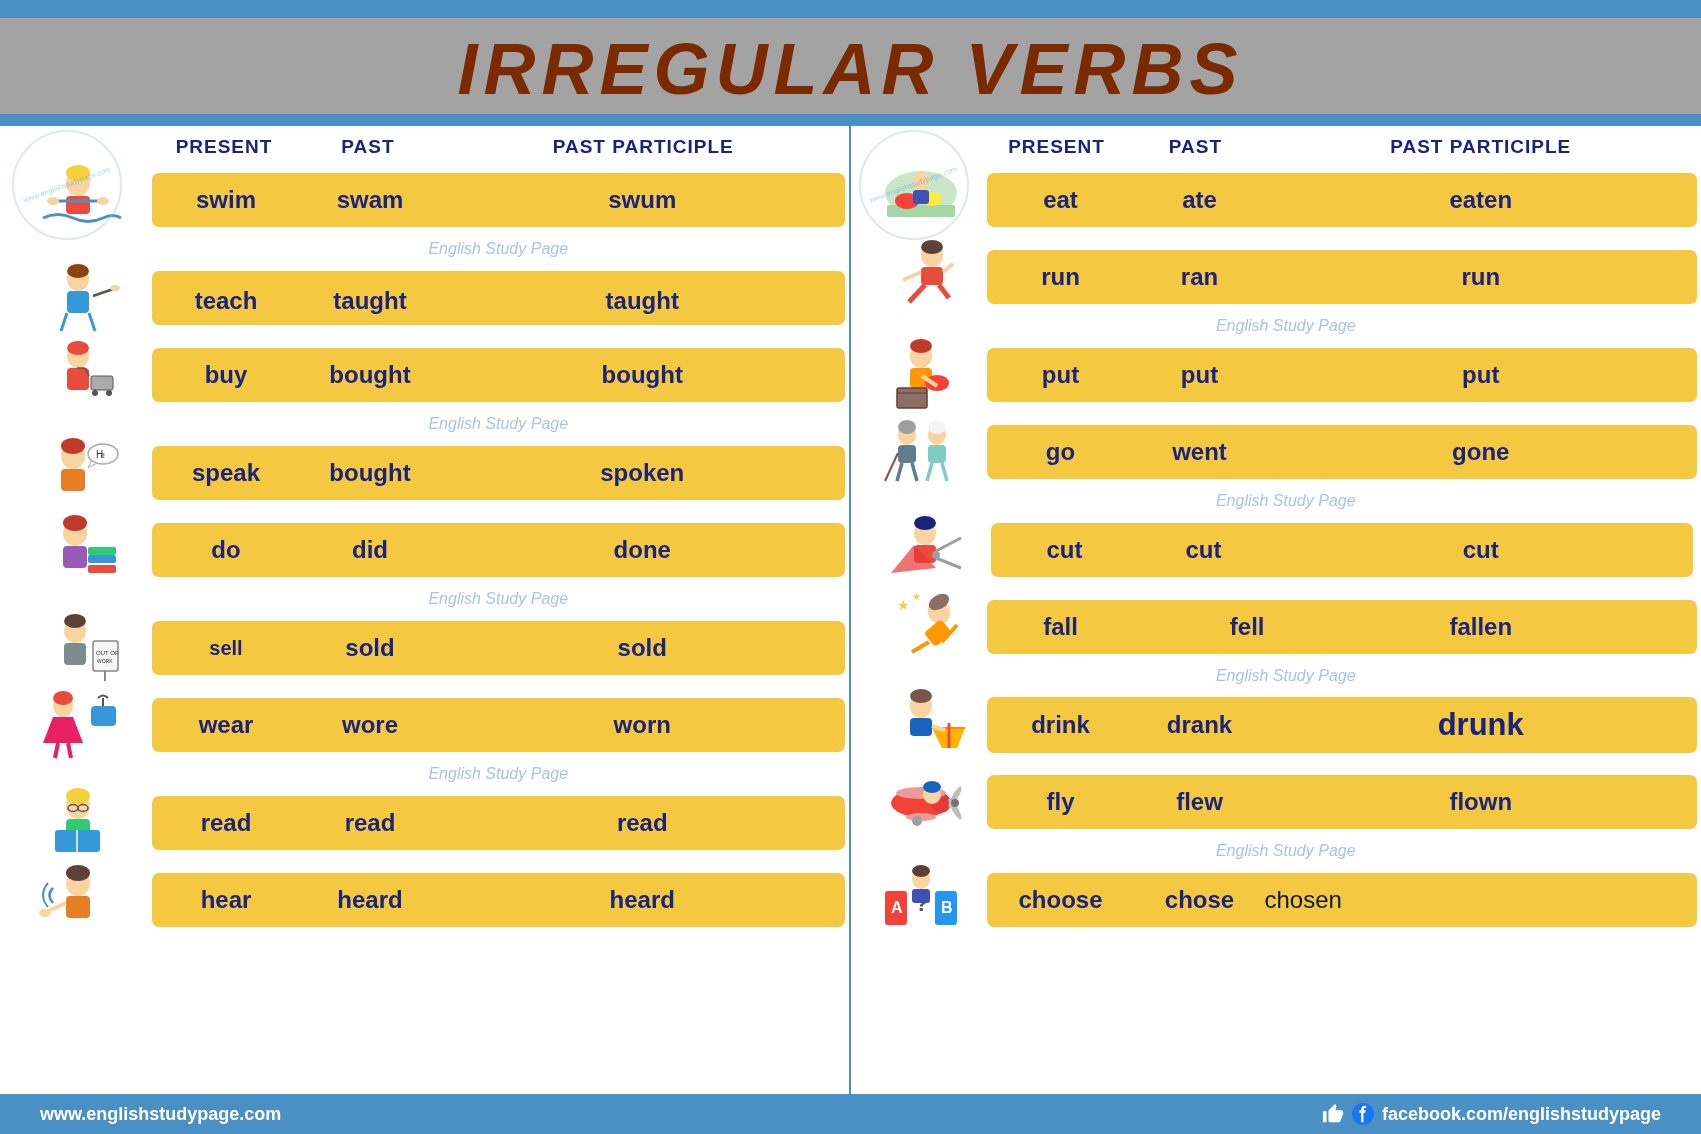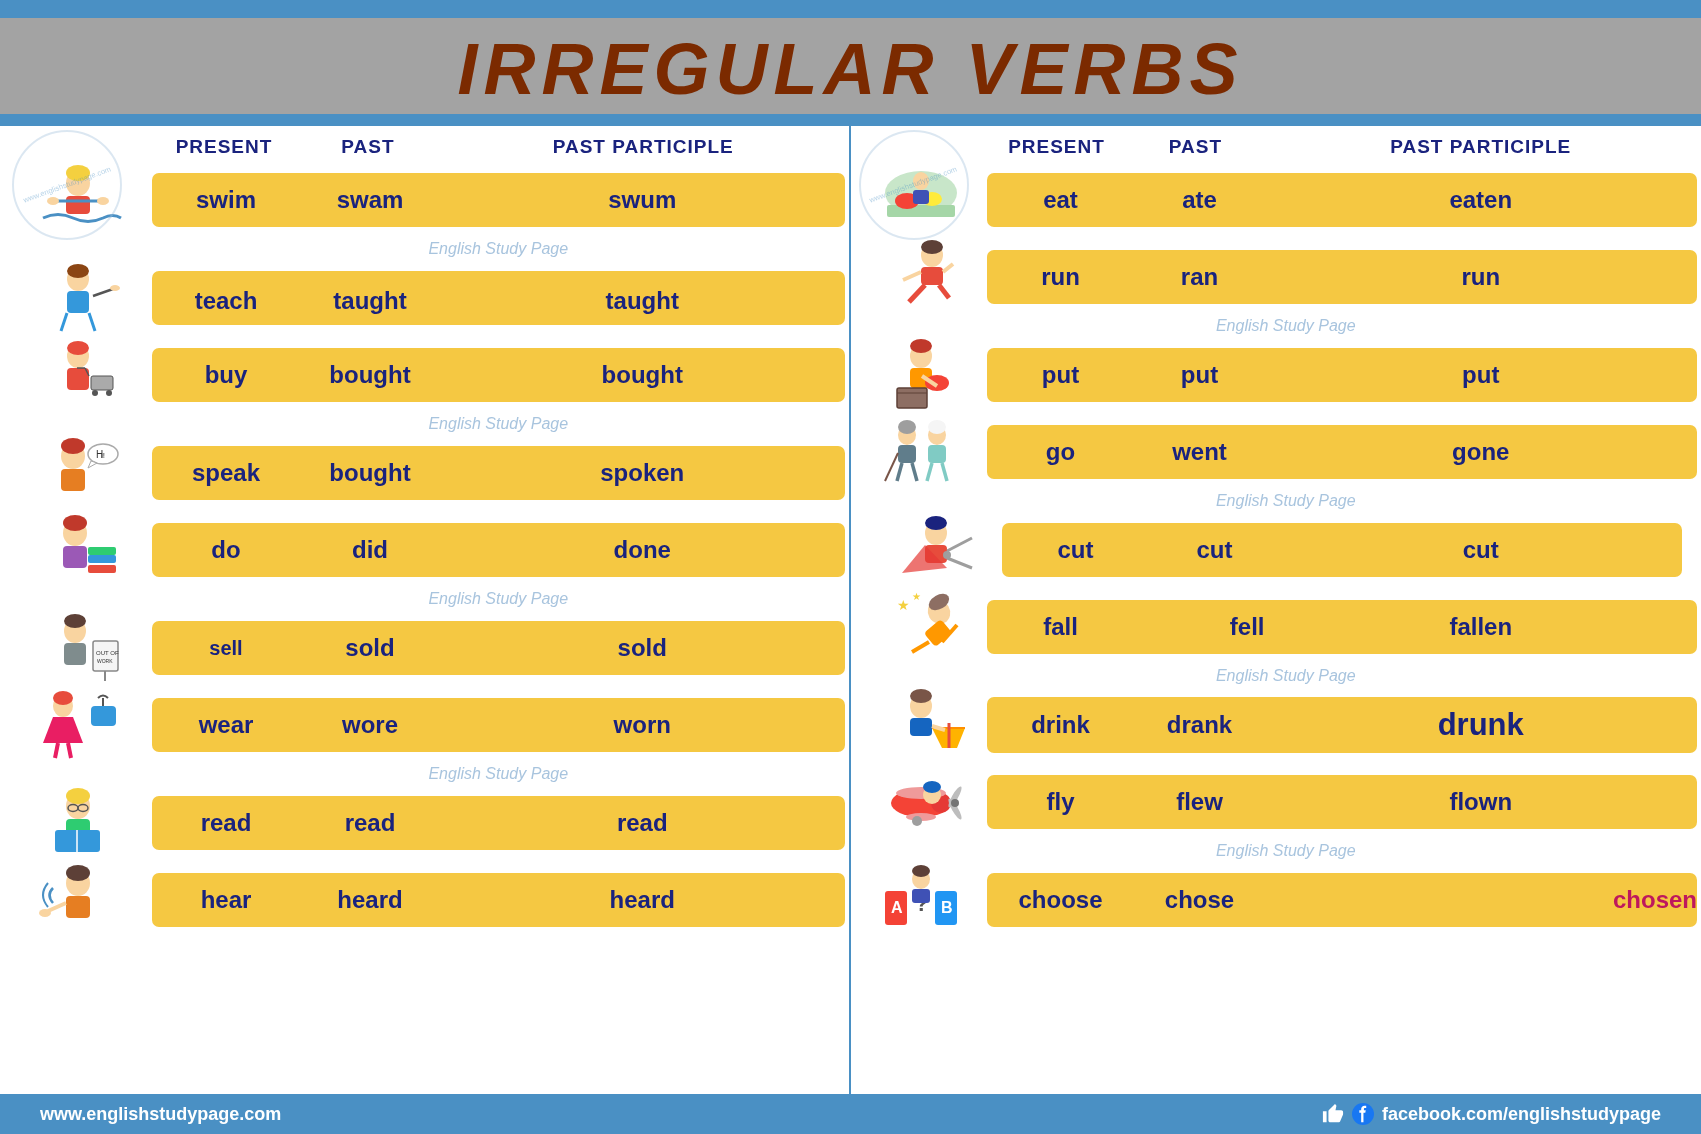--- a/index.html
+++ b/index.html
@@ -379,21 +379,21 @@
         </div>
         <div style="flex:1;background:#f5c842;border-radius:7px;display:flex;align-items:center;padding:10px 0;min-height:54px;">
           <span style="width:148px;text-align:center;font-size:24px;font-weight:900;color:#1a237e;">go</span>
           <span style="width:130px;text-align:center;font-size:24px;font-weight:900;color:#1a237e;">went</span>
           <span style="flex:1;text-align:center;font-size:24px;font-weight:900;color:#1a237e;">gone</span>
         </div>
       </div>
 
       <div style="text-align:center;color:#a8c4de;font-size:16px;font-style:italic;padding-left:20px;margin:1px 0;">English Study Page</div>
 
-      <div style="display:flex;align-items:center;margin:3px 19px;">
+      <div style="display:flex;align-items:center;margin:3px 8px;">
         <div style="width:132px;height:74px;flex-shrink:0;display:flex;align-items:center;justify-content:center;">
           <svg viewBox="0 0 88 74" width="88" height="74">
 
             <ellipse cx="44" cy="20" rx="11" ry="12" fill="#f9d4a0"></ellipse>
             <rect x="33" y="32" width="22" height="18" rx="4" fill="#e74c3c"></rect>
 
             <path d="M33 32 L10 60 L55 55 Z" fill="#e53935" opacity="0.7"></path>
             <ellipse cx="44" cy="10" rx="11" ry="7" fill="#1a237e"></ellipse>
 
             <line x1="55" y1="38" x2="80" y2="25" stroke="#9e9e9e" stroke-width="3"></line>
@@ -495,21 +495,21 @@
             <text x="38" y="48" font-size="22" font-weight="bold" fill="#555">?</text>
 
             <ellipse cx="44" cy="16" rx="9" ry="10" fill="#f9d4a0"></ellipse>
             <rect x="35" y="26" width="18" height="14" rx="3" fill="#3f51b5"></rect>
             <ellipse cx="44" cy="8" rx="9" ry="6" fill="#5d4037"></ellipse>
           </svg>
         </div>
         <div style="flex:1;background:#f5c842;border-radius:7px;display:flex;align-items:center;padding:10px 0;min-height:54px;">
           <span style="width:148px;text-align:center;font-size:24px;font-weight:900;color:#1a237e;">choose</span>
           <span style="width:130px;text-align:center;font-size:24px;font-weight:900;color:#1a237e;">chose</span>
-          <span style="flex:1;text-align:right;font-size:24px;font-weight:700;color:#be185d;">chosen</span>
+          <span style="flex:1;text-align:left;font-size:24px;font-weight:400;color:#0f172a;">chosen</span>
         </div>
       </div>
 
     </div>
 
   </div>
 
   <div style="background:#4a90c4;height:40px;width:100%;display:flex;align-items:center;justify-content:space-between;padding:0 40px;position:absolute;bottom:0;left:0;">
     <span style="color:#fff;font-size:18px;font-weight:bold;">www.englishstudypage.com</span>
     <div style="display:flex;align-items:center;gap:8px;">

